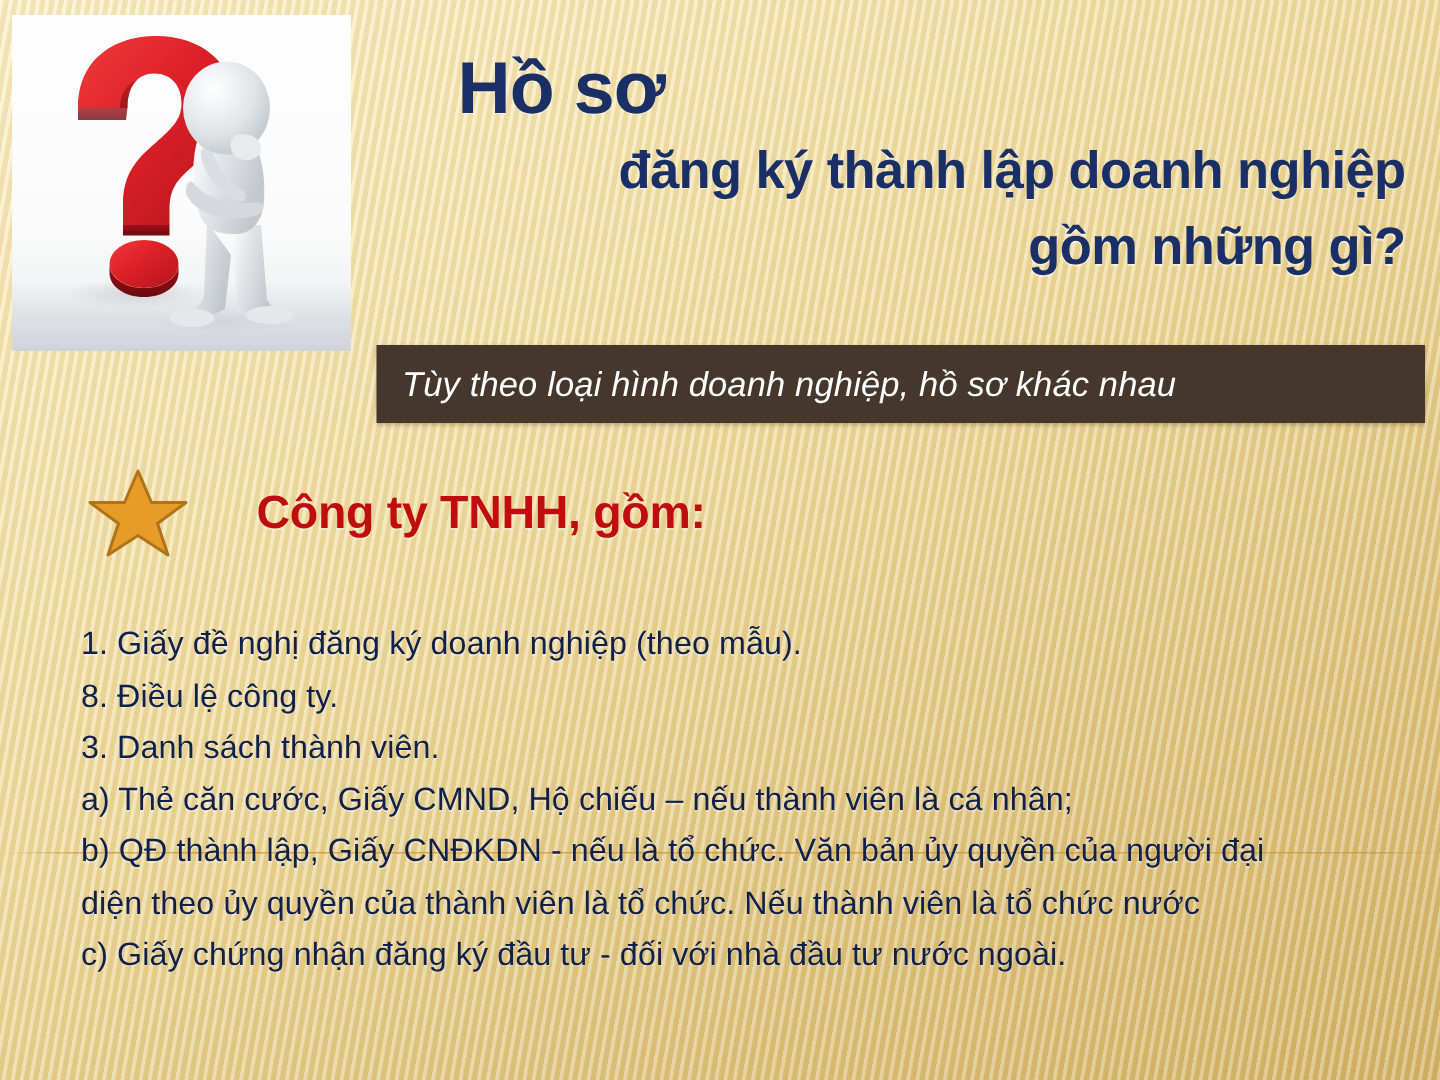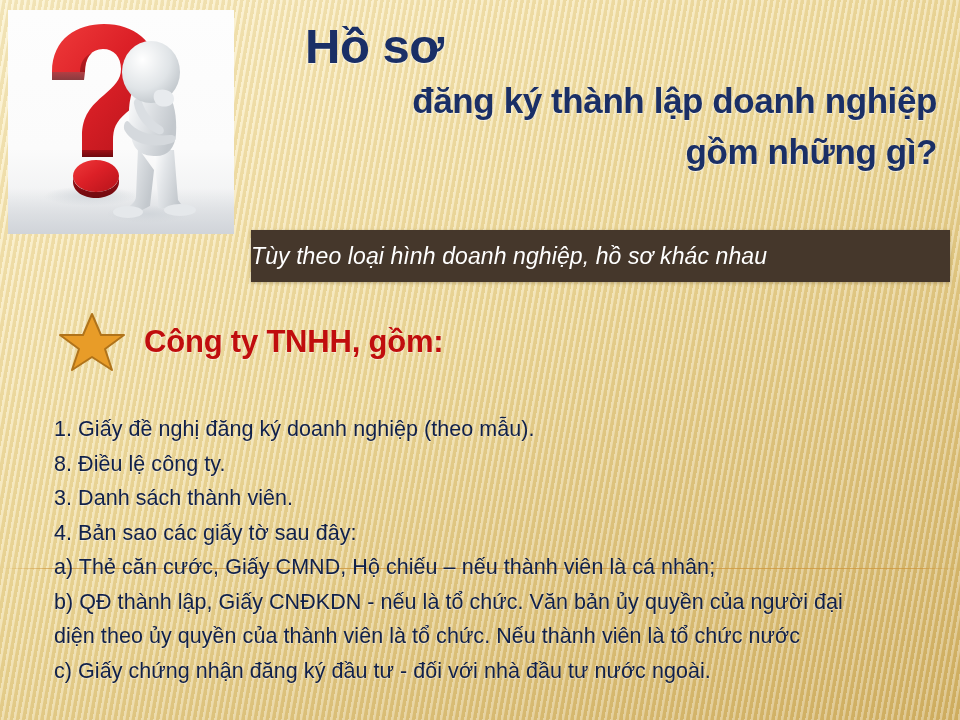--- a/index.html
+++ b/index.html
@@ -43,21 +43,21 @@
     left: 0; right: 0; bottom: 0;
     height: 46px;
     background: linear-gradient(180deg, rgba(225,227,230,0) 0%, rgba(216,219,223,0.85) 60%, rgba(208,212,217,1) 100%);
   }
   #qimage svg { position: absolute; left: 0; top: 0; }
 
   
   #title-block {
     position: absolute;
     left: 305px;
-    top: 22px;
+    top: 35px;
     width: 640px;
     color: #1a2f66;
     text-shadow: 0 1px 0 rgba(255,255,255,0.55);
   }
   #title-main {
     font-size: 49px;
     font-weight: bold;
     line-height: 1.02;
     letter-spacing: -0.5px;
     margin: 0 0 2px 0;
@@ -81,38 +81,39 @@
     background: #45372b;
     box-shadow: 0 1px 3px rgba(90,70,40,0.35);
     display: flex;
     align-items: center;
   }
   #banner-text {
     color: #ffffff;
     font-style: italic;
     font-size: 23px;
     font-weight: normal;
+    padding-left: 17px;
     letter-spacing: 0.1px;
     white-space: nowrap;
   }
 
   
   #heading-row {
     position: absolute;
     left: 58px;
     top: 310px;
     display: flex;
     align-items: center;
   }
   #star-icon { width: 68px; height: 64px; flex: 0 0 auto; }
   #heading-text {
     color: #c00d0d;
     font-size: 31px;
     font-weight: bold;
-    margin-left: 18px;
+    margin-left: 45px;
     letter-spacing: -0.2px;
     text-shadow: 0 1px 0 rgba(255,255,255,0.4);
     white-space: nowrap;
   }
 
   
   #divider {
     position: absolute;
     left: 0;
     top: 568px;
@@ -223,20 +224,19 @@
     </svg>
     <span id="heading-text">Công ty TNHH, gồm:</span>
   </div>
 
   <div id="divider"></div>
 
   <div id="body-list">
     <p>1. Giấy đề nghị đăng ký doanh nghiệp (theo mẫu).</p>
     <p>8. Điều lệ công ty.</p>
     <p>3. Danh sách thành viên.</p>
-    <p>4. Bản sao các giấy tờ sau đây:</p>
     <p>a) Thẻ căn cước, Giấy CMND, Hộ chiếu – nếu thành viên là cá nhân;</p>
     <p>b) QĐ thành lập, Giấy CNĐKDN - nếu là tổ chức.  Văn bản ủy quyền của người đại</p>
     <p>diện theo ủy quyền của thành viên là tổ chức. Nếu thành viên là tổ chức nước</p>
     <p>c) Giấy chứng nhận đăng ký đầu tư - đối với nhà đầu tư nước ngoài.</p>
   </div>
 
 </div>
 
 </body></html>

